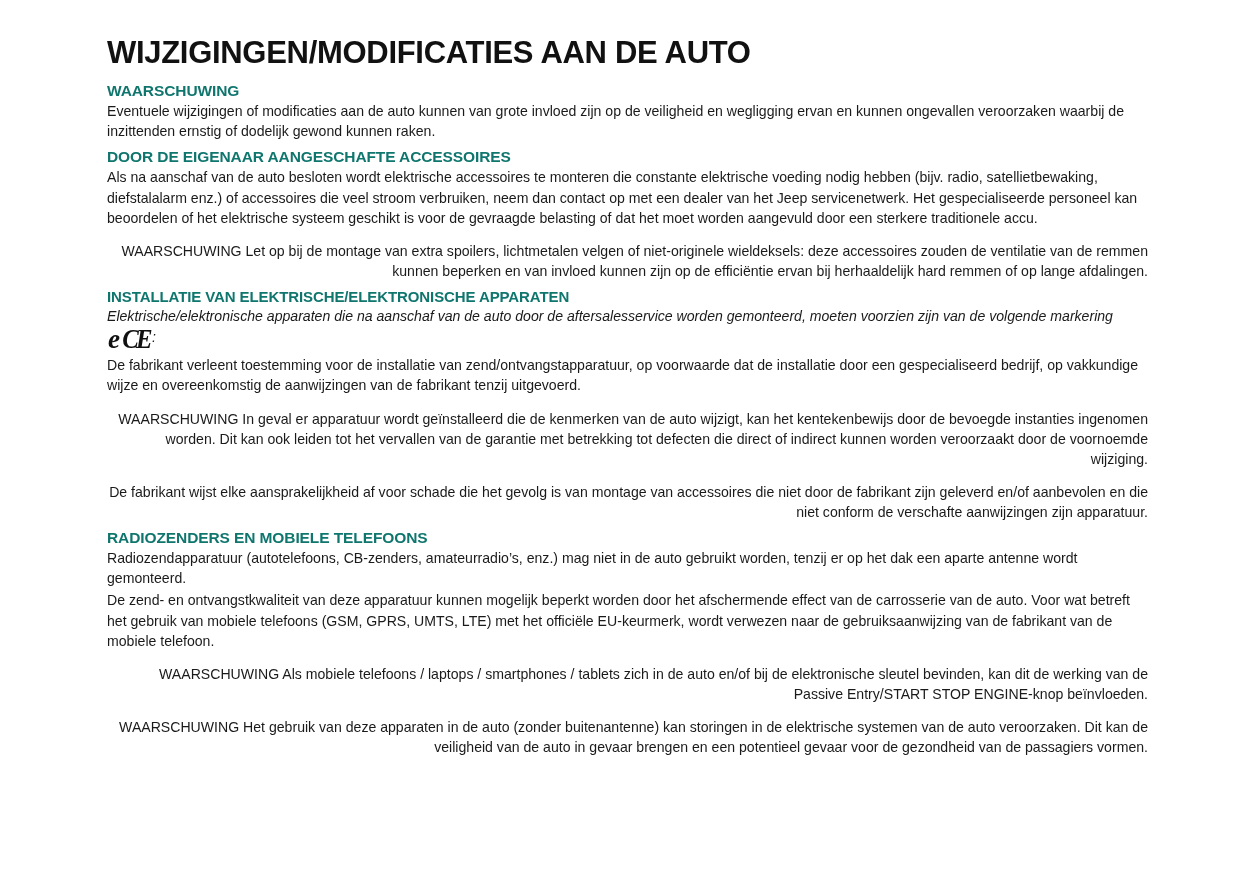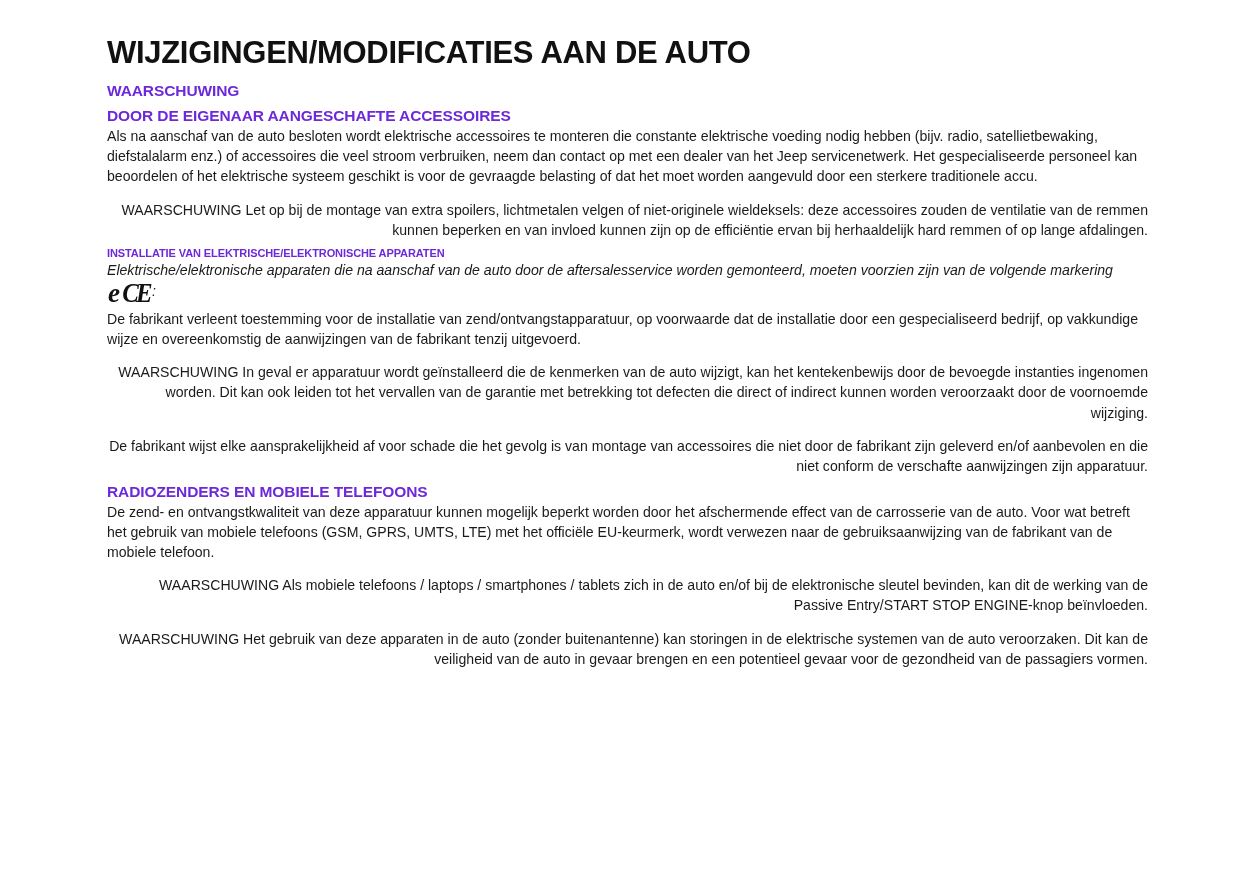--- a/index.html
+++ b/index.html
@@ -29,24 +29,24 @@
     line-height: 1.1;
     margin: 0 0 12px 0;
     color: #111111;
     font-family: "Liberation Sans", sans-serif;
   }
   .section-head {
     font-size: 15.5px;
     font-weight: bold;
     letter-spacing: -0.1px;
     margin: 7px 0 1px 0;
-    color: #6d28d9;
+    color: #0f766e;
   }
   .section-head.sub {
-    font-size: 11px;
+    font-size: 15px;
   }
   p {
     margin: 0 0 2px 0;
     font-size: 14.1px;
     line-height: 1.43;
     color: #1a1a1a;
   }
   p.gap {
     margin-top: 13px;
     text-align: right;
@@ -83,37 +83,39 @@
   }
 </style>
 </head>
 <body>
 
 <div class="page">
 
   <h1 class="doc-title">WIJZIGINGEN/MODIFICATIES AAN DE AUTO</h1>
 
   <div class="section-head">WAARSCHUWING</div>
+  <p>Eventuele wijzigingen of modificaties aan de auto kunnen van grote invloed zijn op de veiligheid en wegligging ervan en kunnen ongevallen veroorzaken waarbij de inzittenden ernstig of dodelijk gewond kunnen raken.</p>
 
   <div class="section-head">DOOR DE EIGENAAR AANGESCHAFTE ACCESSOIRES</div>
   <p>Als na aanschaf van de auto besloten wordt elektrische accessoires te monteren die constante elektrische voeding nodig hebben (bijv. radio, satellietbewaking, diefstalalarm enz.) of accessoires die veel stroom verbruiken, neem dan contact op met een dealer van het Jeep servicenetwerk. Het gespecialiseerde personeel kan beoordelen of het elektrische systeem geschikt is voor de gevraagde belasting of dat het moet worden aangevuld door een sterkere traditionele accu.</p>
   <p class="gap">WAARSCHUWING Let op bij de montage van extra spoilers, lichtmetalen velgen of niet-originele wieldeksels: deze accessoires zouden de ventilatie van de remmen kunnen beperken en van invloed kunnen zijn op de efficiëntie ervan bij herhaaldelijk hard remmen of op lange afdalingen.</p>
 
   <div class="section-head sub">INSTALLATIE VAN ELEKTRISCHE/ELEKTRONISCHE APPARATEN</div>
   <p>
     <span class="marking-line">
       <span>Elektrische/elektronische apparaten die na aanschaf van de auto door de aftersalesservice worden gemonteerd, moeten voorzien zijn van de volgende markering</span>
       <span class="ce-marks">
         <span class="mark-e">e</span>
         <span class="mark-ce">CE</span>
       </span><span>:</span>
     </span>
   </p>
   <p>De fabrikant verleent toestemming voor de installatie van zend/ontvangstapparatuur, op voorwaarde dat de installatie door een gespecialiseerd bedrijf, op vakkundige wijze en overeenkomstig de aanwijzingen van de fabrikant tenzij uitgevoerd.</p>
   <p class="gap">WAARSCHUWING In geval er apparatuur wordt geïnstalleerd die de kenmerken van de auto wijzigt, kan het kentekenbewijs door de bevoegde instanties ingenomen worden. Dit kan ook leiden tot het vervallen van de garantie met betrekking tot defecten die direct of indirect kunnen worden veroorzaakt door de voornoemde wijziging.</p>
   <p class="gap">De fabrikant wijst elke aansprakelijkheid af voor schade die het gevolg is van montage van accessoires die niet door de fabrikant zijn geleverd en/of aanbevolen en die niet conform de verschafte aanwijzingen zijn apparatuur.</p>
 
   <div class="section-head">RADIOZENDERS EN MOBIELE TELEFOONS</div>
+  <p>Radiozendapparatuur (autotelefoons, CB-zenders, amateurradio’s, enz.) mag niet in de auto gebruikt worden, tenzij er op het dak een aparte antenne wordt gemonteerd.</p>
   <p>De zend- en ontvangstkwaliteit van deze apparatuur kunnen mogelijk beperkt worden door het afschermende effect van de carrosserie van de auto. Voor wat betreft het gebruik van mobiele telefoons (GSM, GPRS, UMTS, LTE) met het officiële EU-keurmerk, wordt verwezen naar de gebruiksaanwijzing van de fabrikant van de mobiele telefoon.</p>
   <p class="gap">WAARSCHUWING Als mobiele telefoons / laptops / smartphones / tablets zich in de auto en/of bij de elektronische sleutel bevinden, kan dit de werking van de Passive Entry/START STOP ENGINE-knop beïnvloeden.</p>
   <p class="gap">WAARSCHUWING Het gebruik van deze apparaten in de auto (zonder buitenantenne) kan storingen in de elektrische systemen van de auto veroorzaken. Dit kan de veiligheid van de auto in gevaar brengen en een potentieel gevaar voor de gezondheid van de passagiers vormen.</p>
 
 </div>
 
 </body></html>

